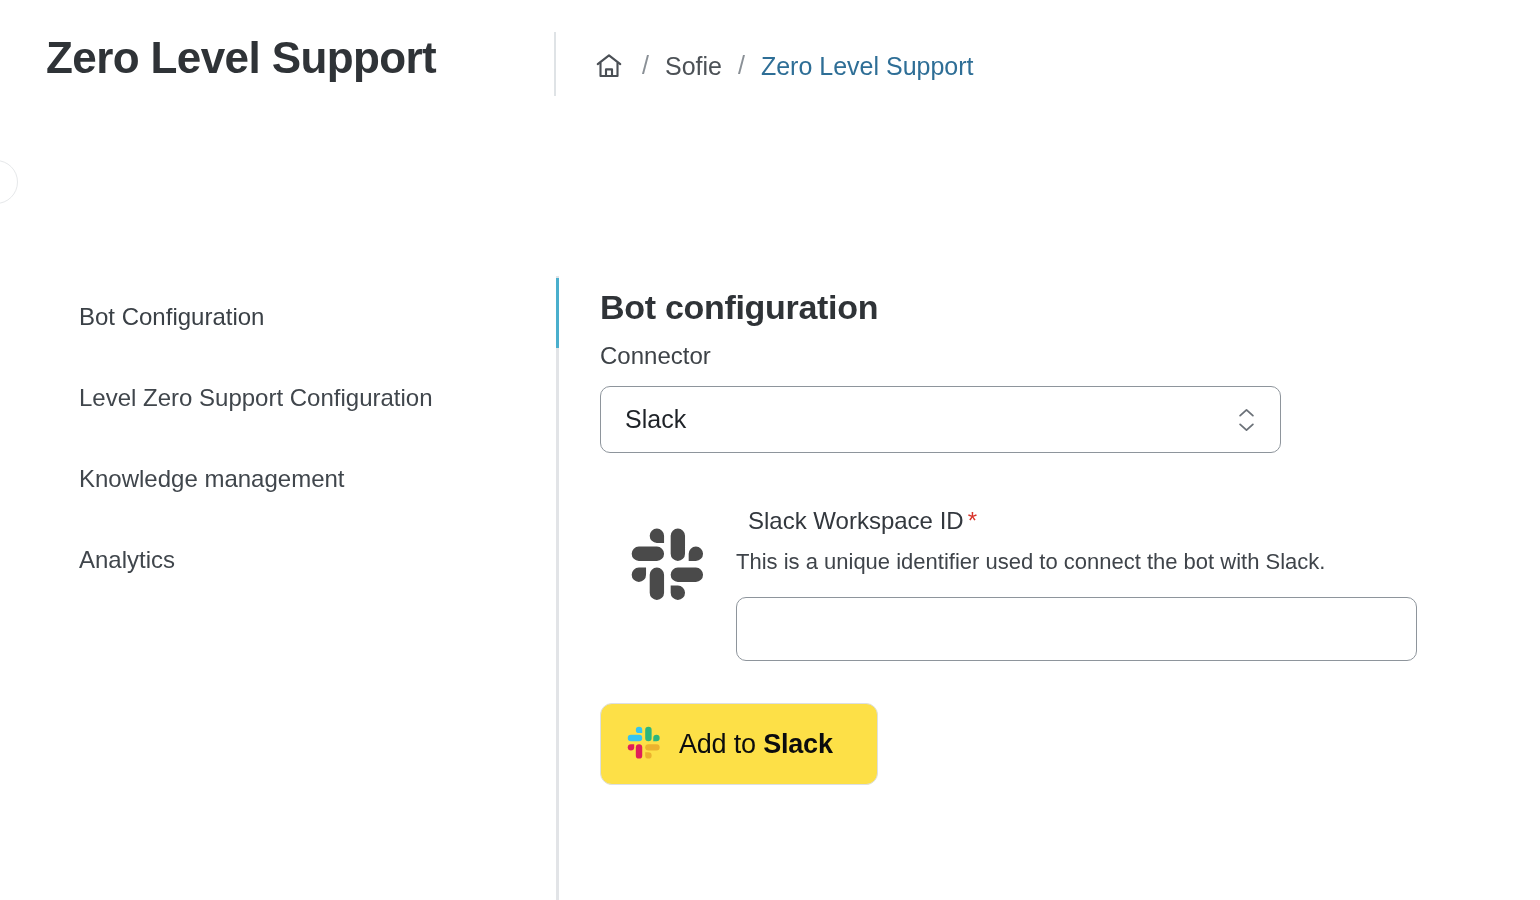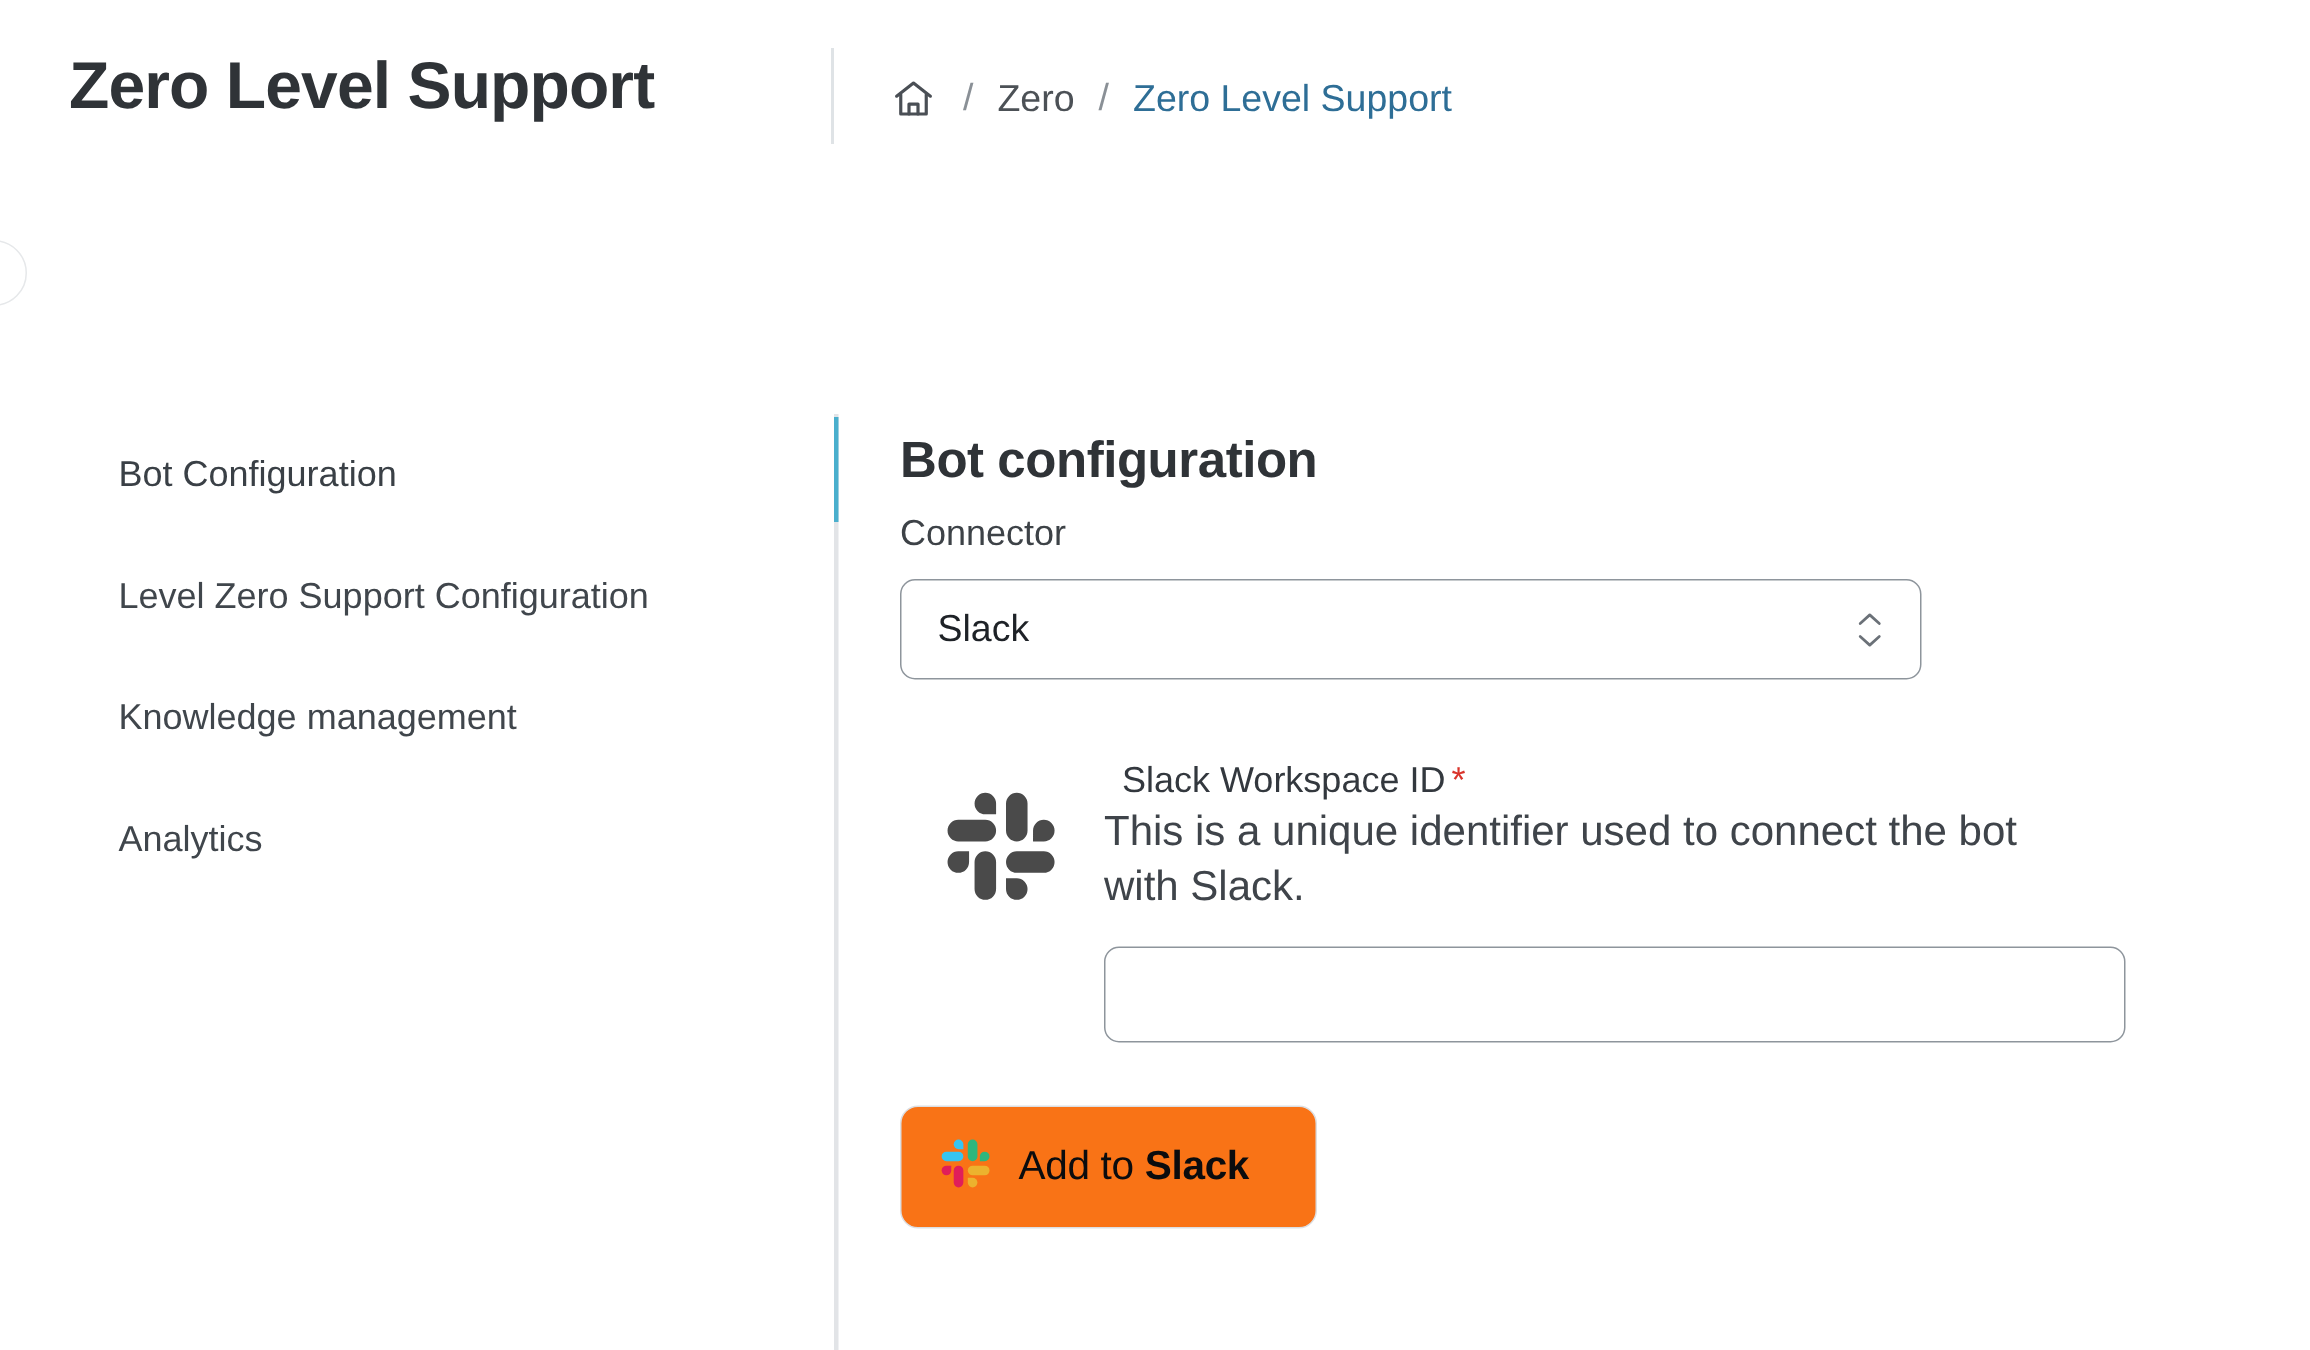--- a/index.html
+++ b/index.html
@@ -188,22 +188,22 @@
 
   .req-label {
     font-size: 24px;
     color: #33383e;
     line-height: 1;
     white-space: nowrap;
     margin-left: 12px;
   }
   .req-star { color: #d9342b; font-size: 24px; margin-left: 4px; }
   .help-text {
-    margin-top: 3px;
-    font-size: 28px;
+    margin-top: 14px;
+    font-size: 22px;
     color: #3f444a;
     line-height: 1.32;
     max-width: 625px;
   }
   .text-input {
     margin-top: 21px;
     width: 681px; height: 64px;
     border: 1.6px solid #8e959c;
     border-radius: 10px;
     background: #fff;
@@ -213,21 +213,21 @@
     font-family: "Liberation Sans", sans-serif;
     outline: none;
   }
 
   
   .slack-btn {
     margin-top: 42px;
     width: 278px; height: 82px;
     border: 1.6px solid #dcdfe3;
     border-radius: 12px;
-    background: #f97316;
+    background: #fde047;
     display: flex; align-items: center;
     gap: 18px;
     padding: 0 26px;
     cursor: pointer;
     font-family: "Liberation Sans", sans-serif;
   }
   .slack-btn-label {
     font-size: 27px;
     color: #0b0c0e;
     white-space: nowrap;
@@ -253,21 +253,21 @@
       <span class="crumb-home">
         <svg width="30" height="30" viewBox="0 0 24 24" fill="none" stroke="currentColor" stroke-width="1.7" stroke-linecap="round" stroke-linejoin="round">
           <path d="M3 10.5 12 3.5l9 7"></path>
           <path d="M5.2 9.6V20h13.6V9.6"></path>
           <path d="M9.6 20v-5.3h4.8V20"></path>
         </svg>
       </span>
 
       <span class="crumb-sep">/</span>
 
-      <span class="crumb-text">Zero</span>
+      <span class="crumb-text">Sofie</span>
 
       <span class="crumb-sep">/</span>
 
       <span class="crumb-text current">Zero Level Support</span>
     </div>
   </div>
 
 
   <div class="body-area">
 

